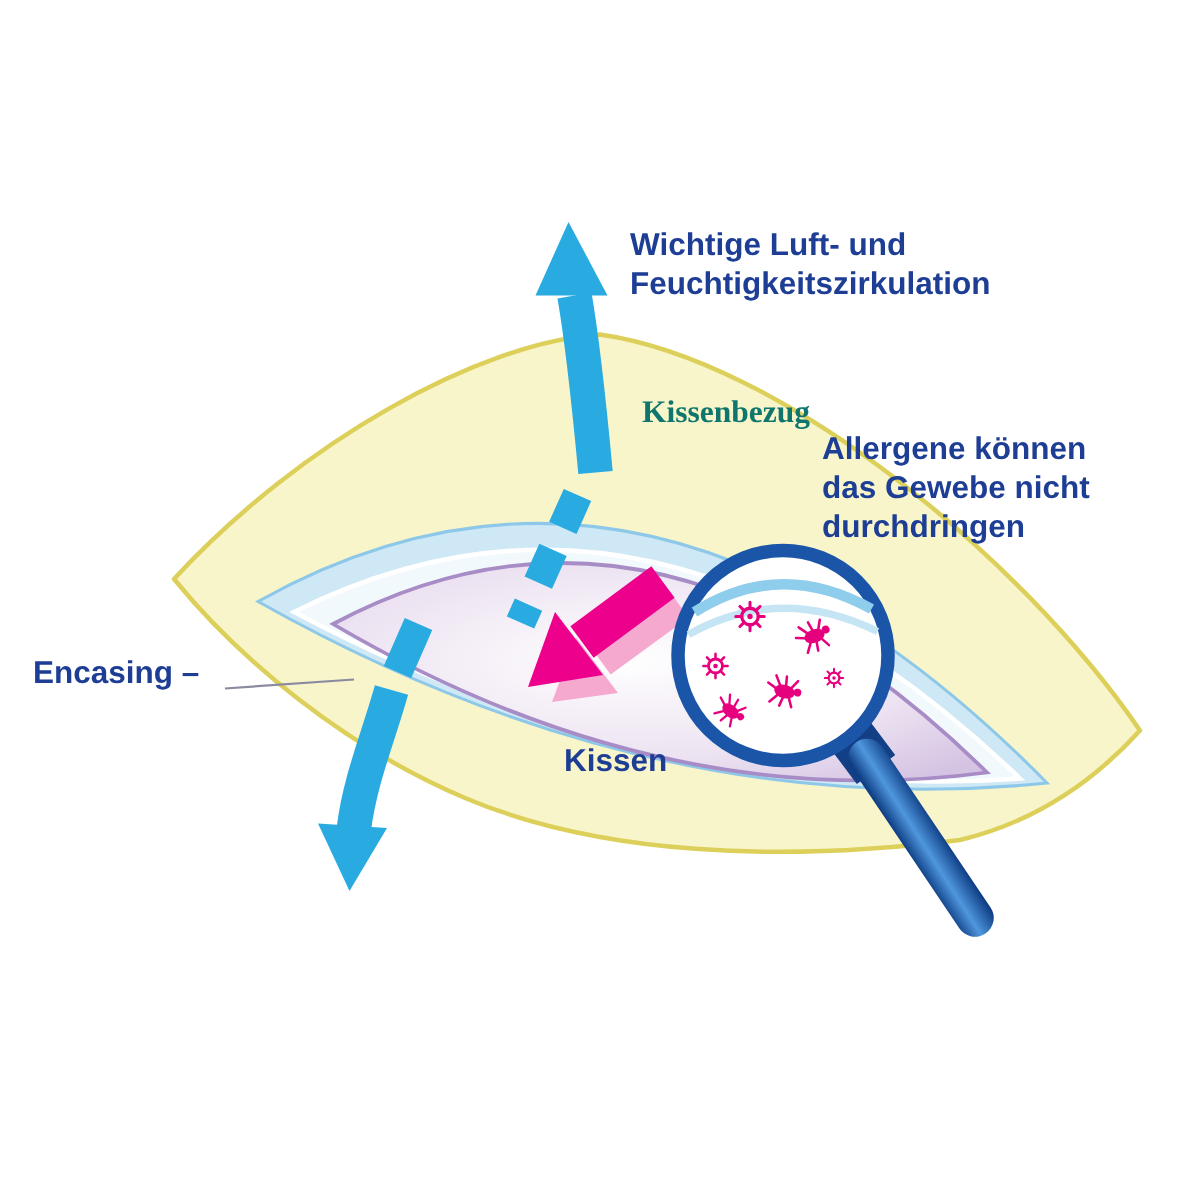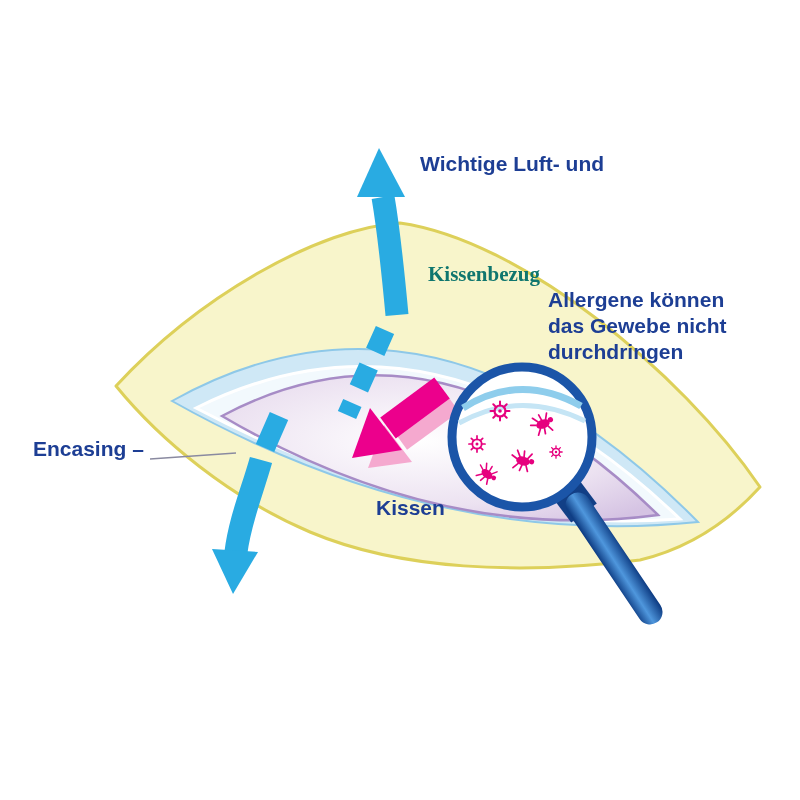--- a/index.html
+++ b/index.html
@@ -92,33 +92,34 @@
         <use href="#germ" transform="translate(477,444) scale(0.85)"></use>
         <use href="#mite" transform="translate(523,461) rotate(15)"></use>
         <use href="#mite" transform="translate(487,474) rotate(40) scale(0.9)"></use>
         <use href="#germ" transform="translate(556,452) scale(0.65)"></use>
       </g>
     </g>
   </svg>
 
   <div class="label" style="left:420px; top:151px;">
     <span>Wichtige Luft- und</span>
+    <span>Feuchtigkeitszirkulation</span>
   </div>
 
   <div class="label cover" style="left:428px; top:261px;">
     <span>Kissenbezug</span>
   </div>
 
   <div class="label" style="left:548px; top:287px;">
     <span>Allergene können</span>
     <span>das Gewebe nicht</span>
     <span>durchdringen</span>
   </div>
 
-  <div class="label" style="left:33px; top:436px;">
+  <div class="label" style="left:22px; top:436px;">
     <span>Encasing –</span>
   </div>
 
   <div class="label" style="left:376px; top:471px;margin-top:24px;">
     <span>Kissen</span>
   </div>
 
 </div>
 
 </body></html>

